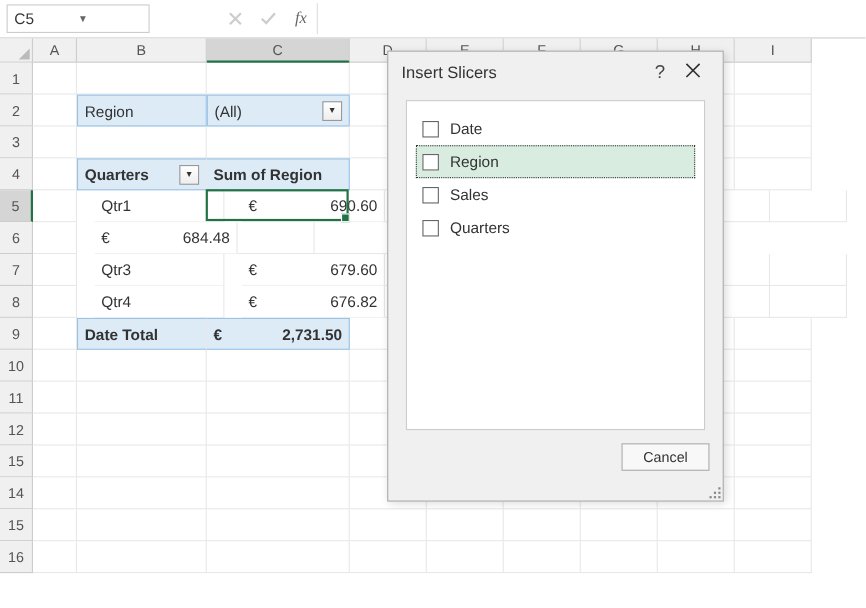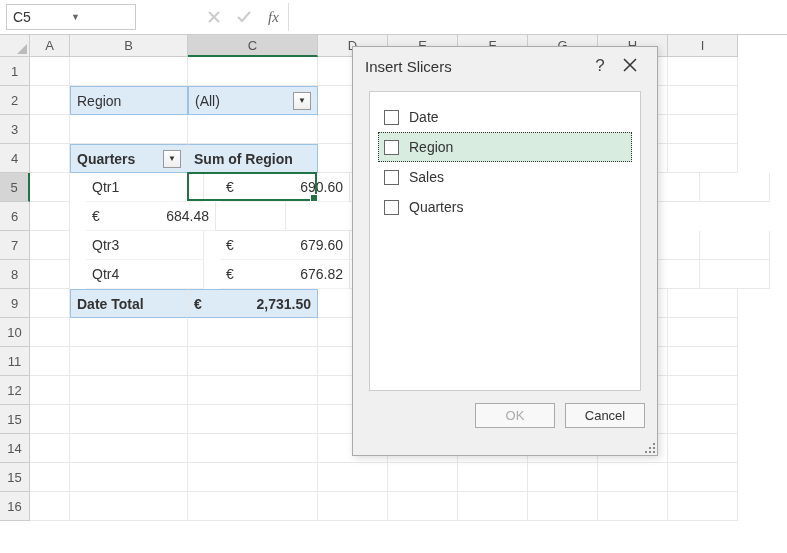--- a/index.html
+++ b/index.html
@@ -351,21 +351,20 @@
       <div class="slicer-opt">
         <span class="chk"></span>
         <span>Sales</span>
       </div>
       <div class="slicer-opt">
         <span class="chk"></span>
         <span>Quarters</span>
       </div>
     </div>
   <div class="dlg-foot">
-    <div class="dlg-btn disabled">OK</div>
     <div class="dlg-btn">Cancel</div>
   </div>
   <div class="resize-grip">
     <span style="right:0;bottom:0"></span>
       <span style="right:4px;bottom:0"></span>
       <span style="right:8px;bottom:0"></span>
     <span style="right:0;bottom:4px"></span>
       <span style="right:4px;bottom:4px"></span>
     <span style="right:0;bottom:8px"></span>
   </div>

